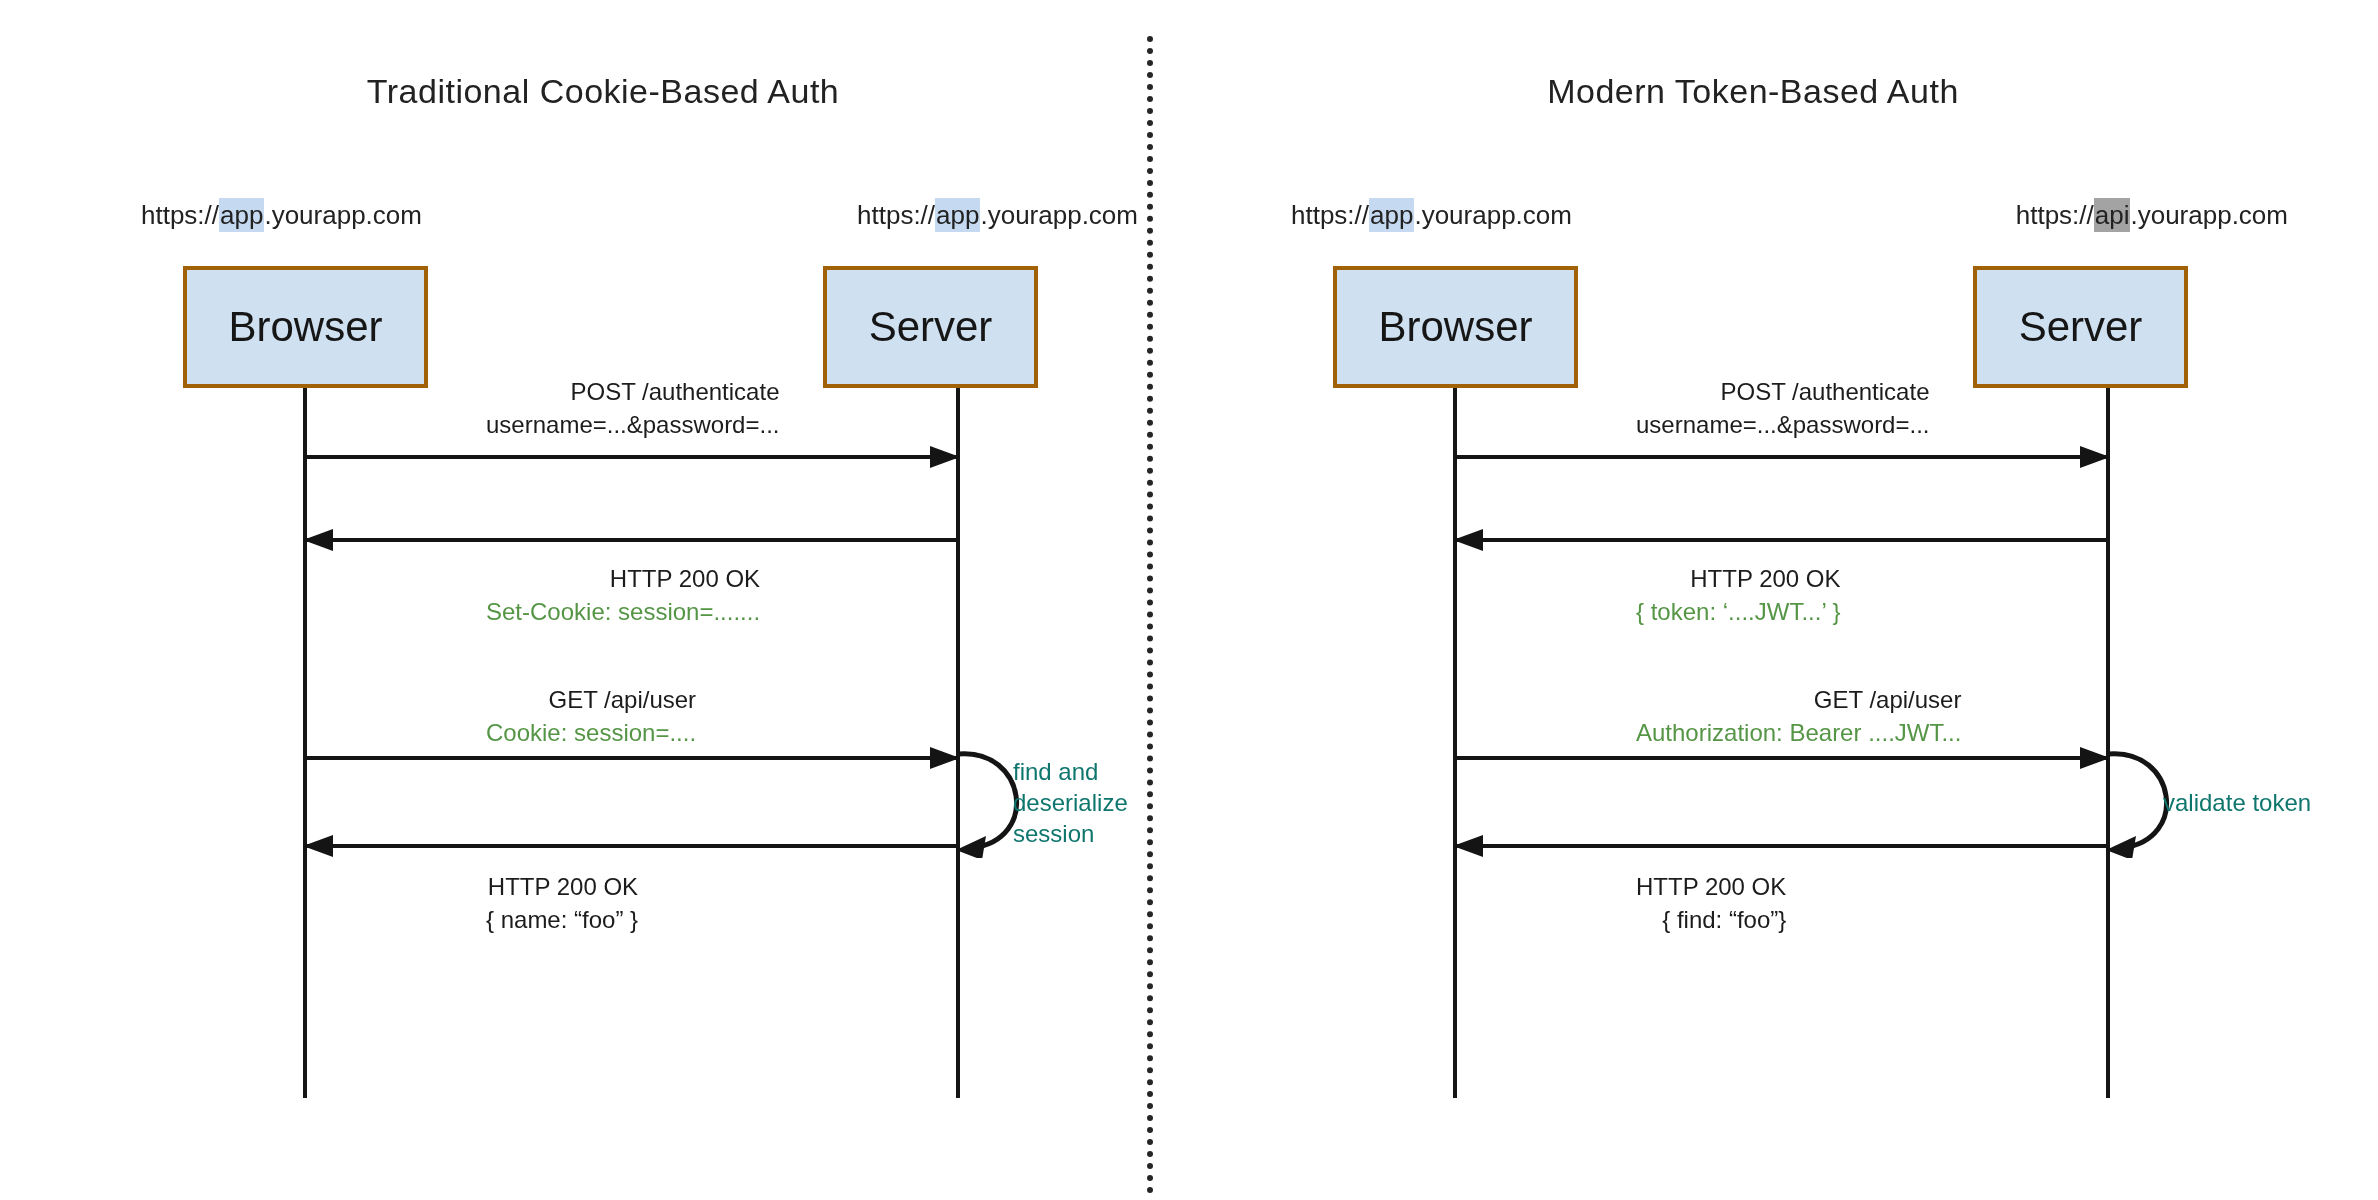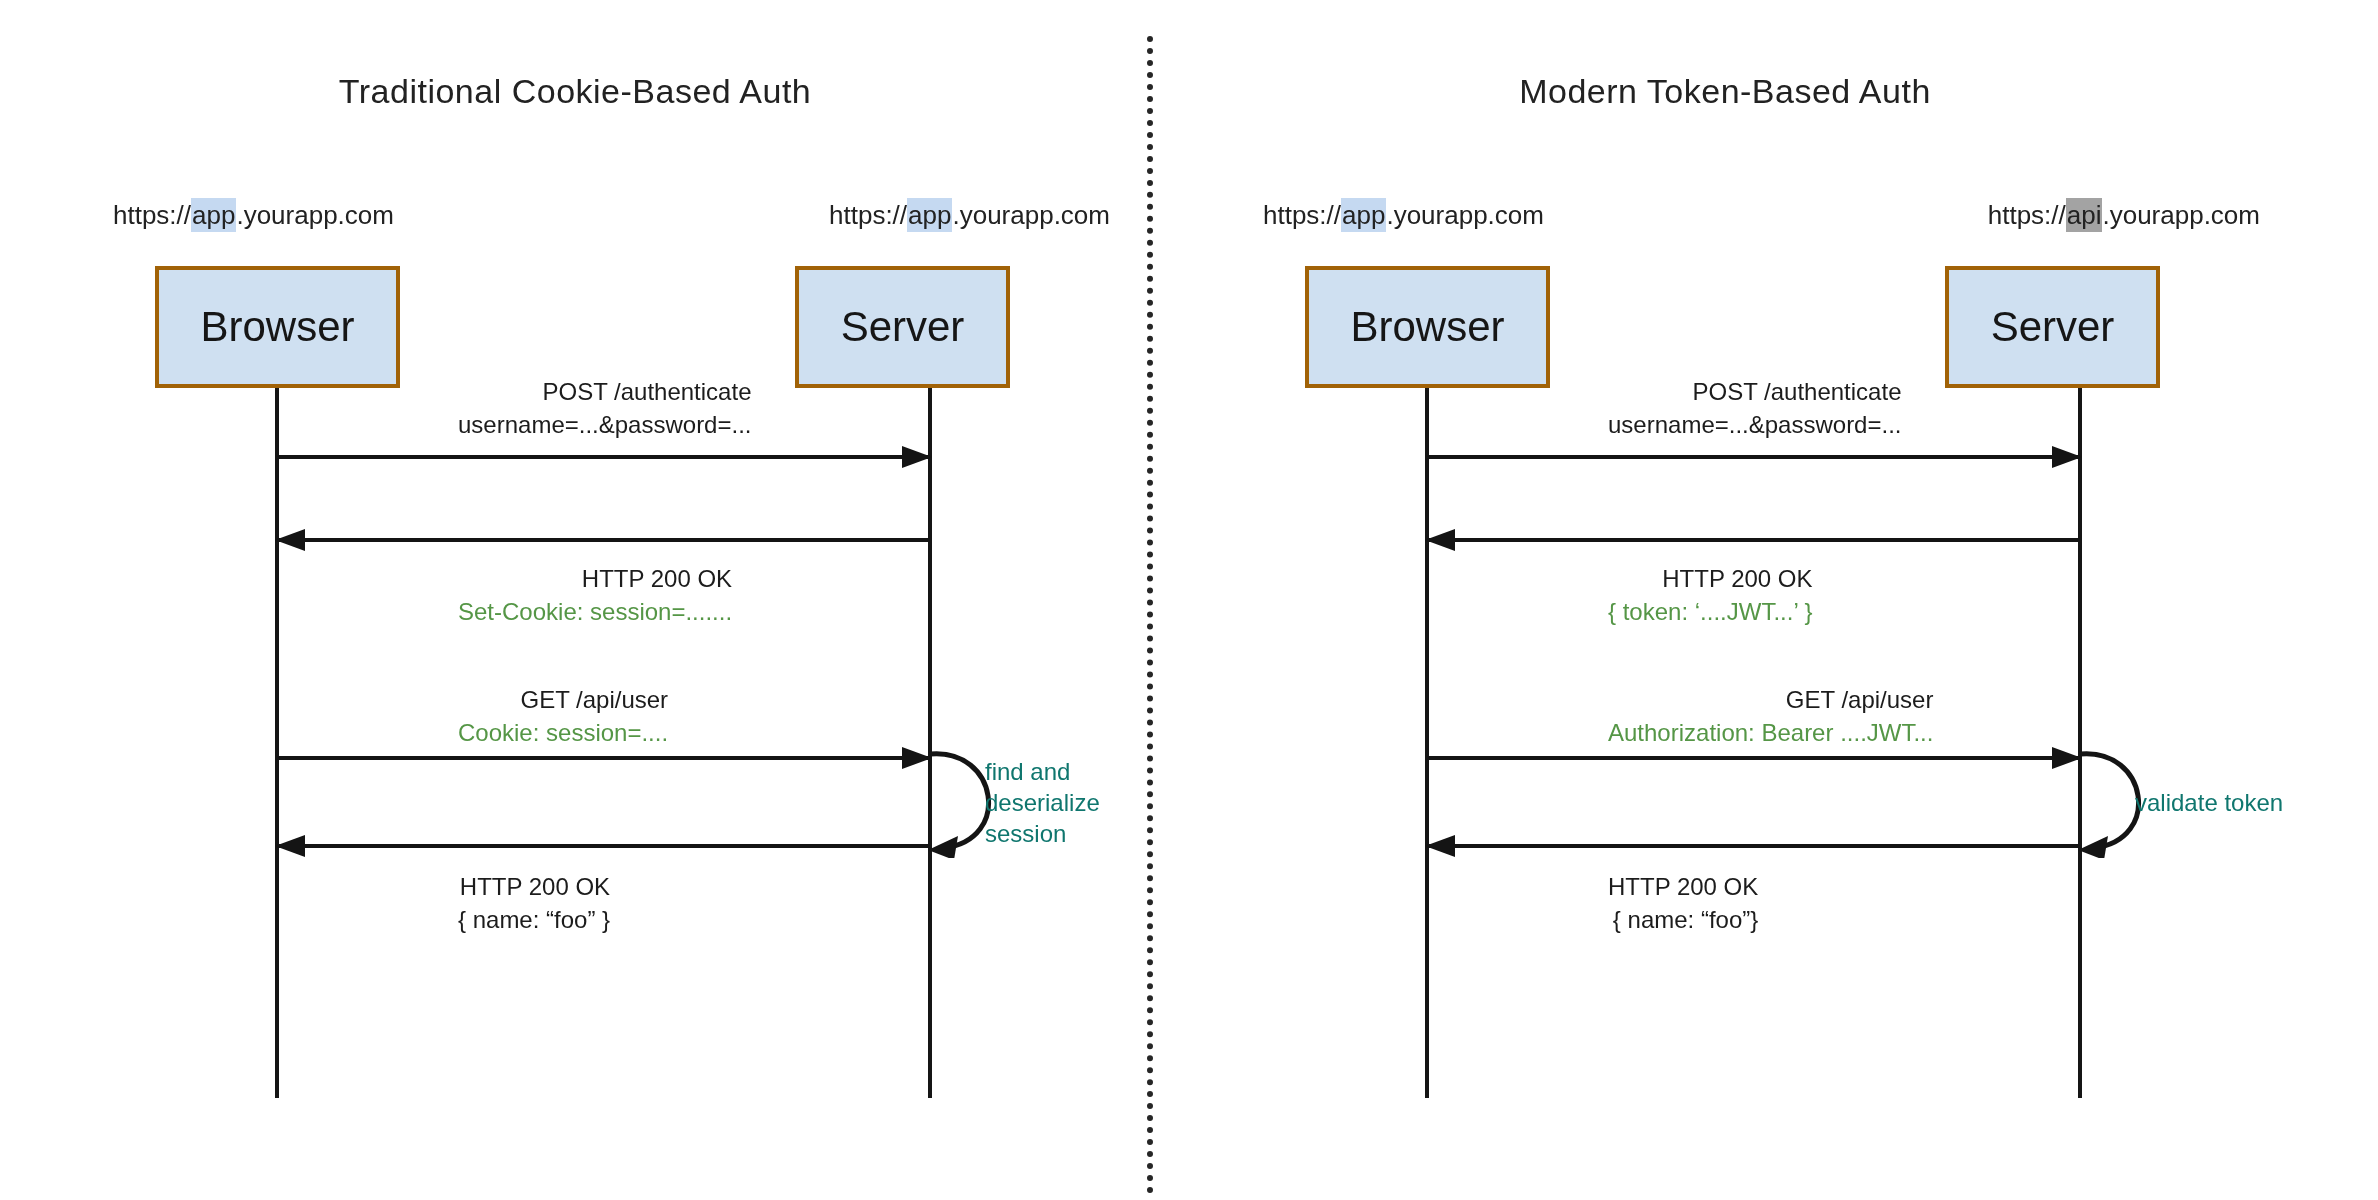--- a/index.html
+++ b/index.html
@@ -1,18 +1,18 @@
 <!DOCTYPE html>
 <html><head>
 <meta charset="utf-8">
 <style>
   html,body{margin:0;padding:0;background:#ffffff;}
   body{width:2378px;height:1200px;position:relative;font-family:"Liberation Sans",sans-serif;color:#1c1c1c;overflow:hidden;}
 
-  .panel{position:absolute;top:0;width:1150px;height:1200px;}
+  .panel{position:absolute;top:0;width:1150px;height:1200px;margin-left:28px;}
   .panel.left{left:0;}
   .panel.right{left:1150px;}
 
   .diagram-title{position:absolute;top:72px;left:0;width:1150px;text-align:center;font-size:34px;font-weight:500;letter-spacing:.5px;color:#222;}
 
   .url{position:absolute;top:200px;font-size:26px;white-space:nowrap;color:#222;}
   .url.browser-url{left:113px;}
   .url.server-url{right:40px;}
   .hl-blue{background:#c5d9f1;padding:2px 1px;}
   .hl-green{background:#a3a3a3;padding:2px 1px;}
@@ -125,21 +125,21 @@
   <div class="msg-label l2">
     <div>HTTP 200 OK</div>
     <div class="green">{ token: ‘....JWT...’ }</div>
   </div>
   <div class="msg-label l3">
     <div>GET /api/user</div>
     <div class="green">Authorization: Bearer ....JWT...</div>
   </div>
   <div class="msg-label l4">
     <div>HTTP 200 OK</div>
-    <div>{ name: “foo”}</div>
+    <div>{ find: “foo”}</div>
   </div>
 
   <svg class="self-loop" viewBox="0 0 115 110">
     <path d="M 10 6 C 78 0, 92 92, 24 100" fill="none" stroke="#141414" stroke-width="5"></path>
     <polygon points="38,88 8,102 34,112" fill="#141414"></polygon>
   </svg>
   <div class="loop-label"><span>validate token</span></div>
 </div>
 
 </body></html>

